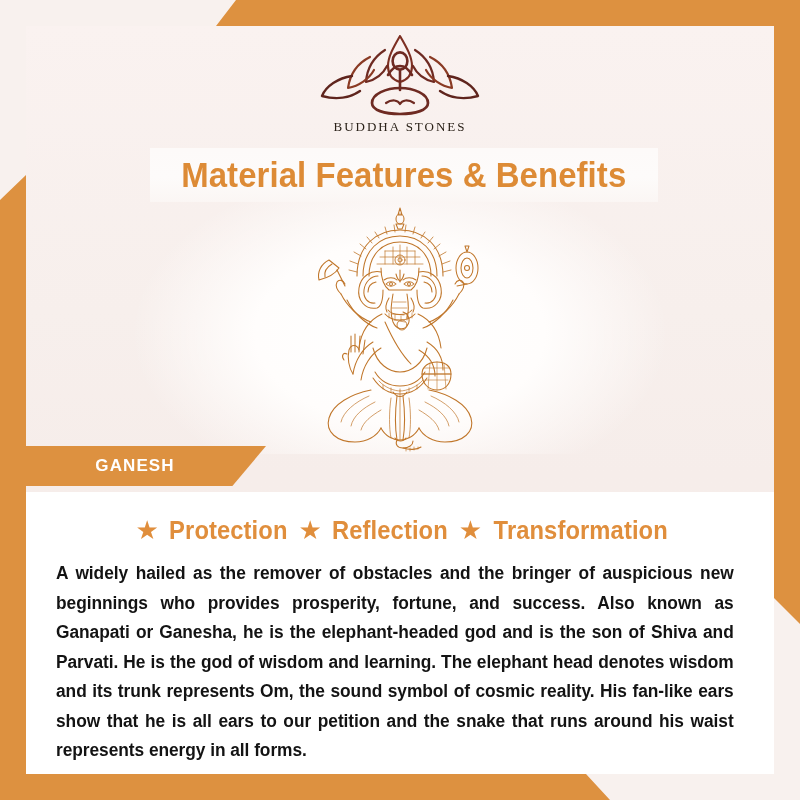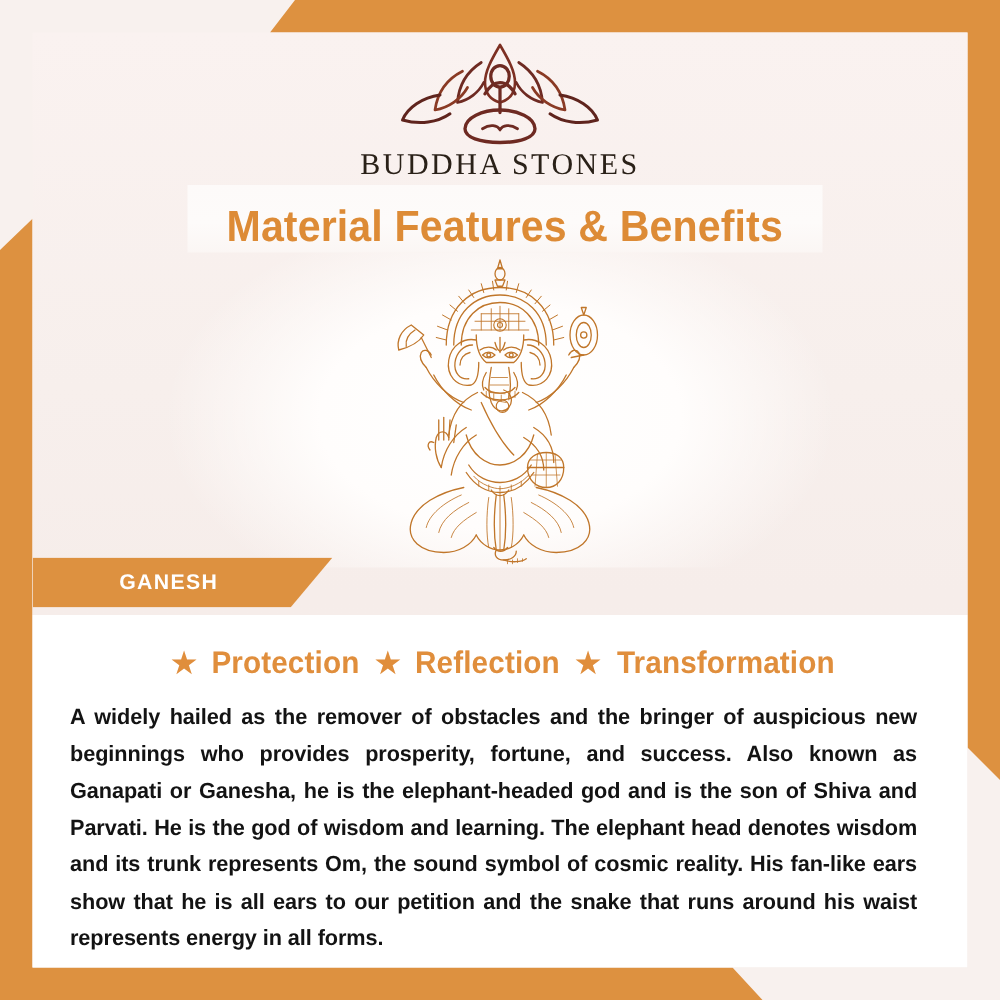--- a/index.html
+++ b/index.html
@@ -55,36 +55,36 @@
     justify-content: flex-start;
     padding-top: 4px;
   }
   .logo-mark {
     width: 172px;
     height: 88px;
   }
   .logo-word {
     margin-top: 1px;
     font-family: "Liberation Serif", serif;
-    font-size: 24px;
+    font-size: 13px;
     letter-spacing: 2.0px;
     color: #2a2118;
     font-weight: 400;
   }
 
   
   .title-band {
     position: absolute;
     left: 124px;
     top: 122px;
     width: 508px;
     height: 54px;
     background: linear-gradient(180deg,#fdfaf9 0%, #fdfbfa 55%, #fbf6f4 100%);
     display: flex;
-    align-items: flex-end;
+    align-items: center;
     justify-content: center;
   }
   .title-text {
     font-family: "Liberation Sans Narrow", "Liberation Sans", sans-serif;
     font-weight: 700;
     font-size: 35px;
     color: #dd8b36;
     letter-spacing: 0.1px;
     transform: scaleX(0.94);
     white-space: nowrap;

